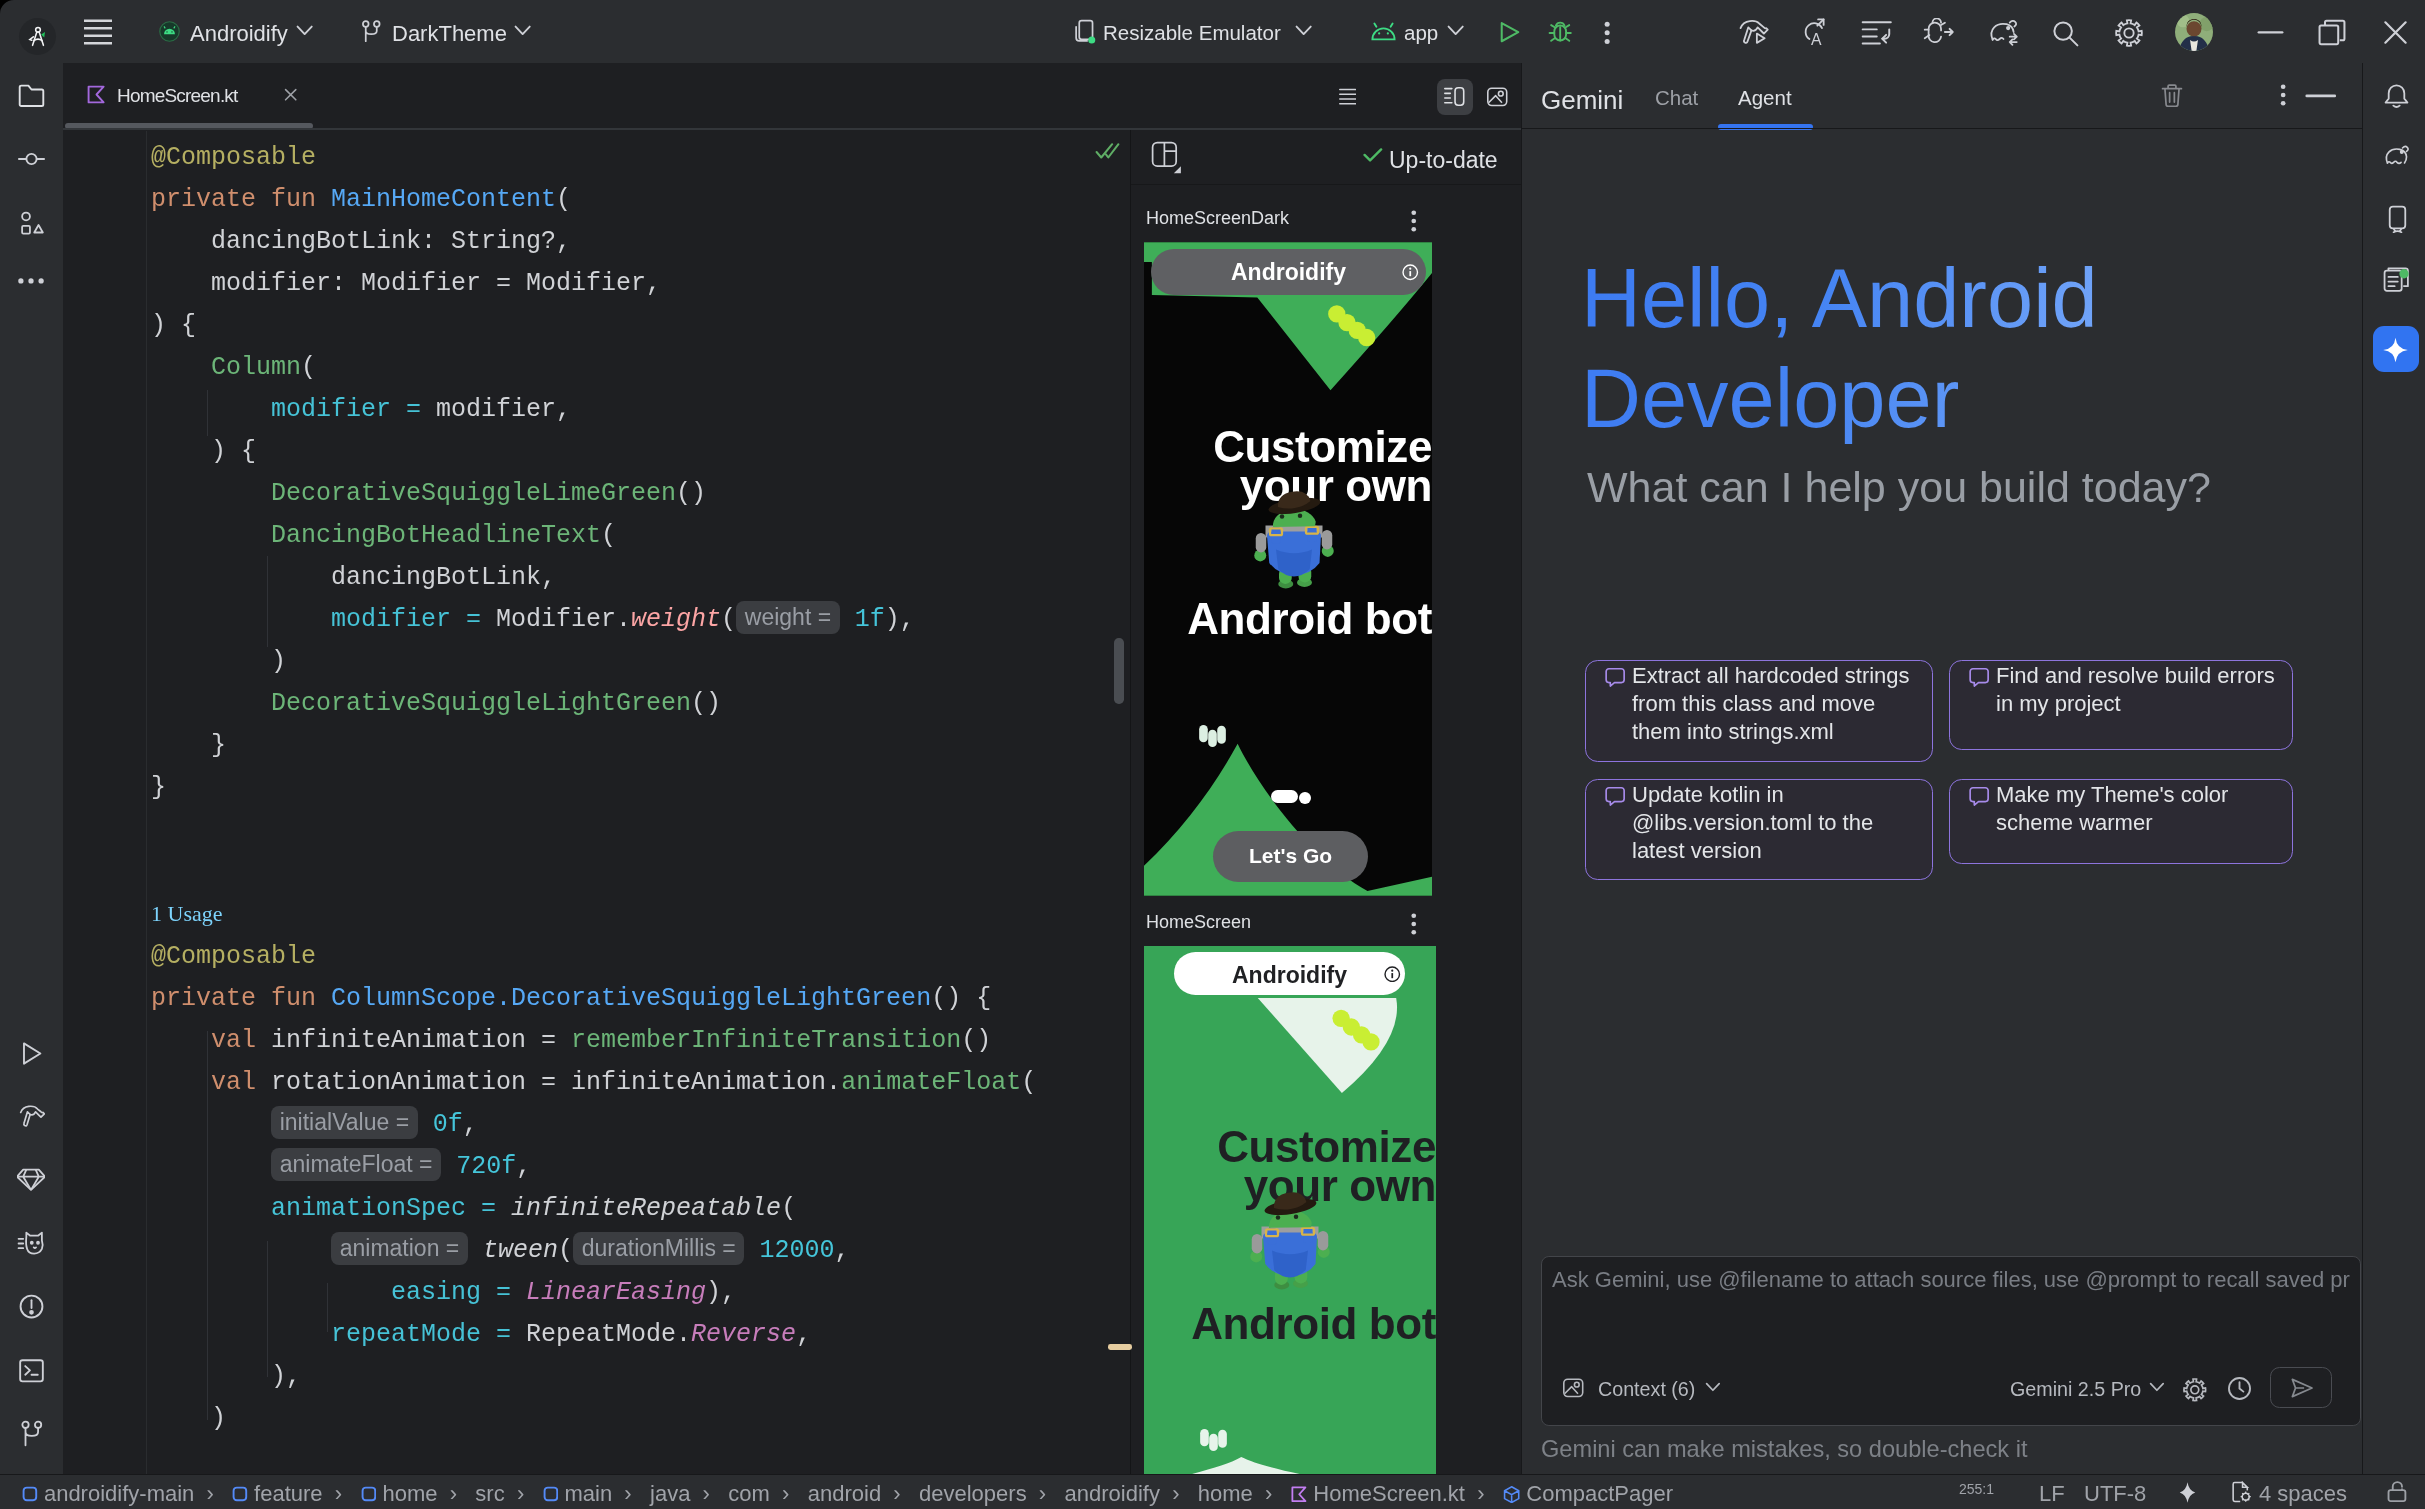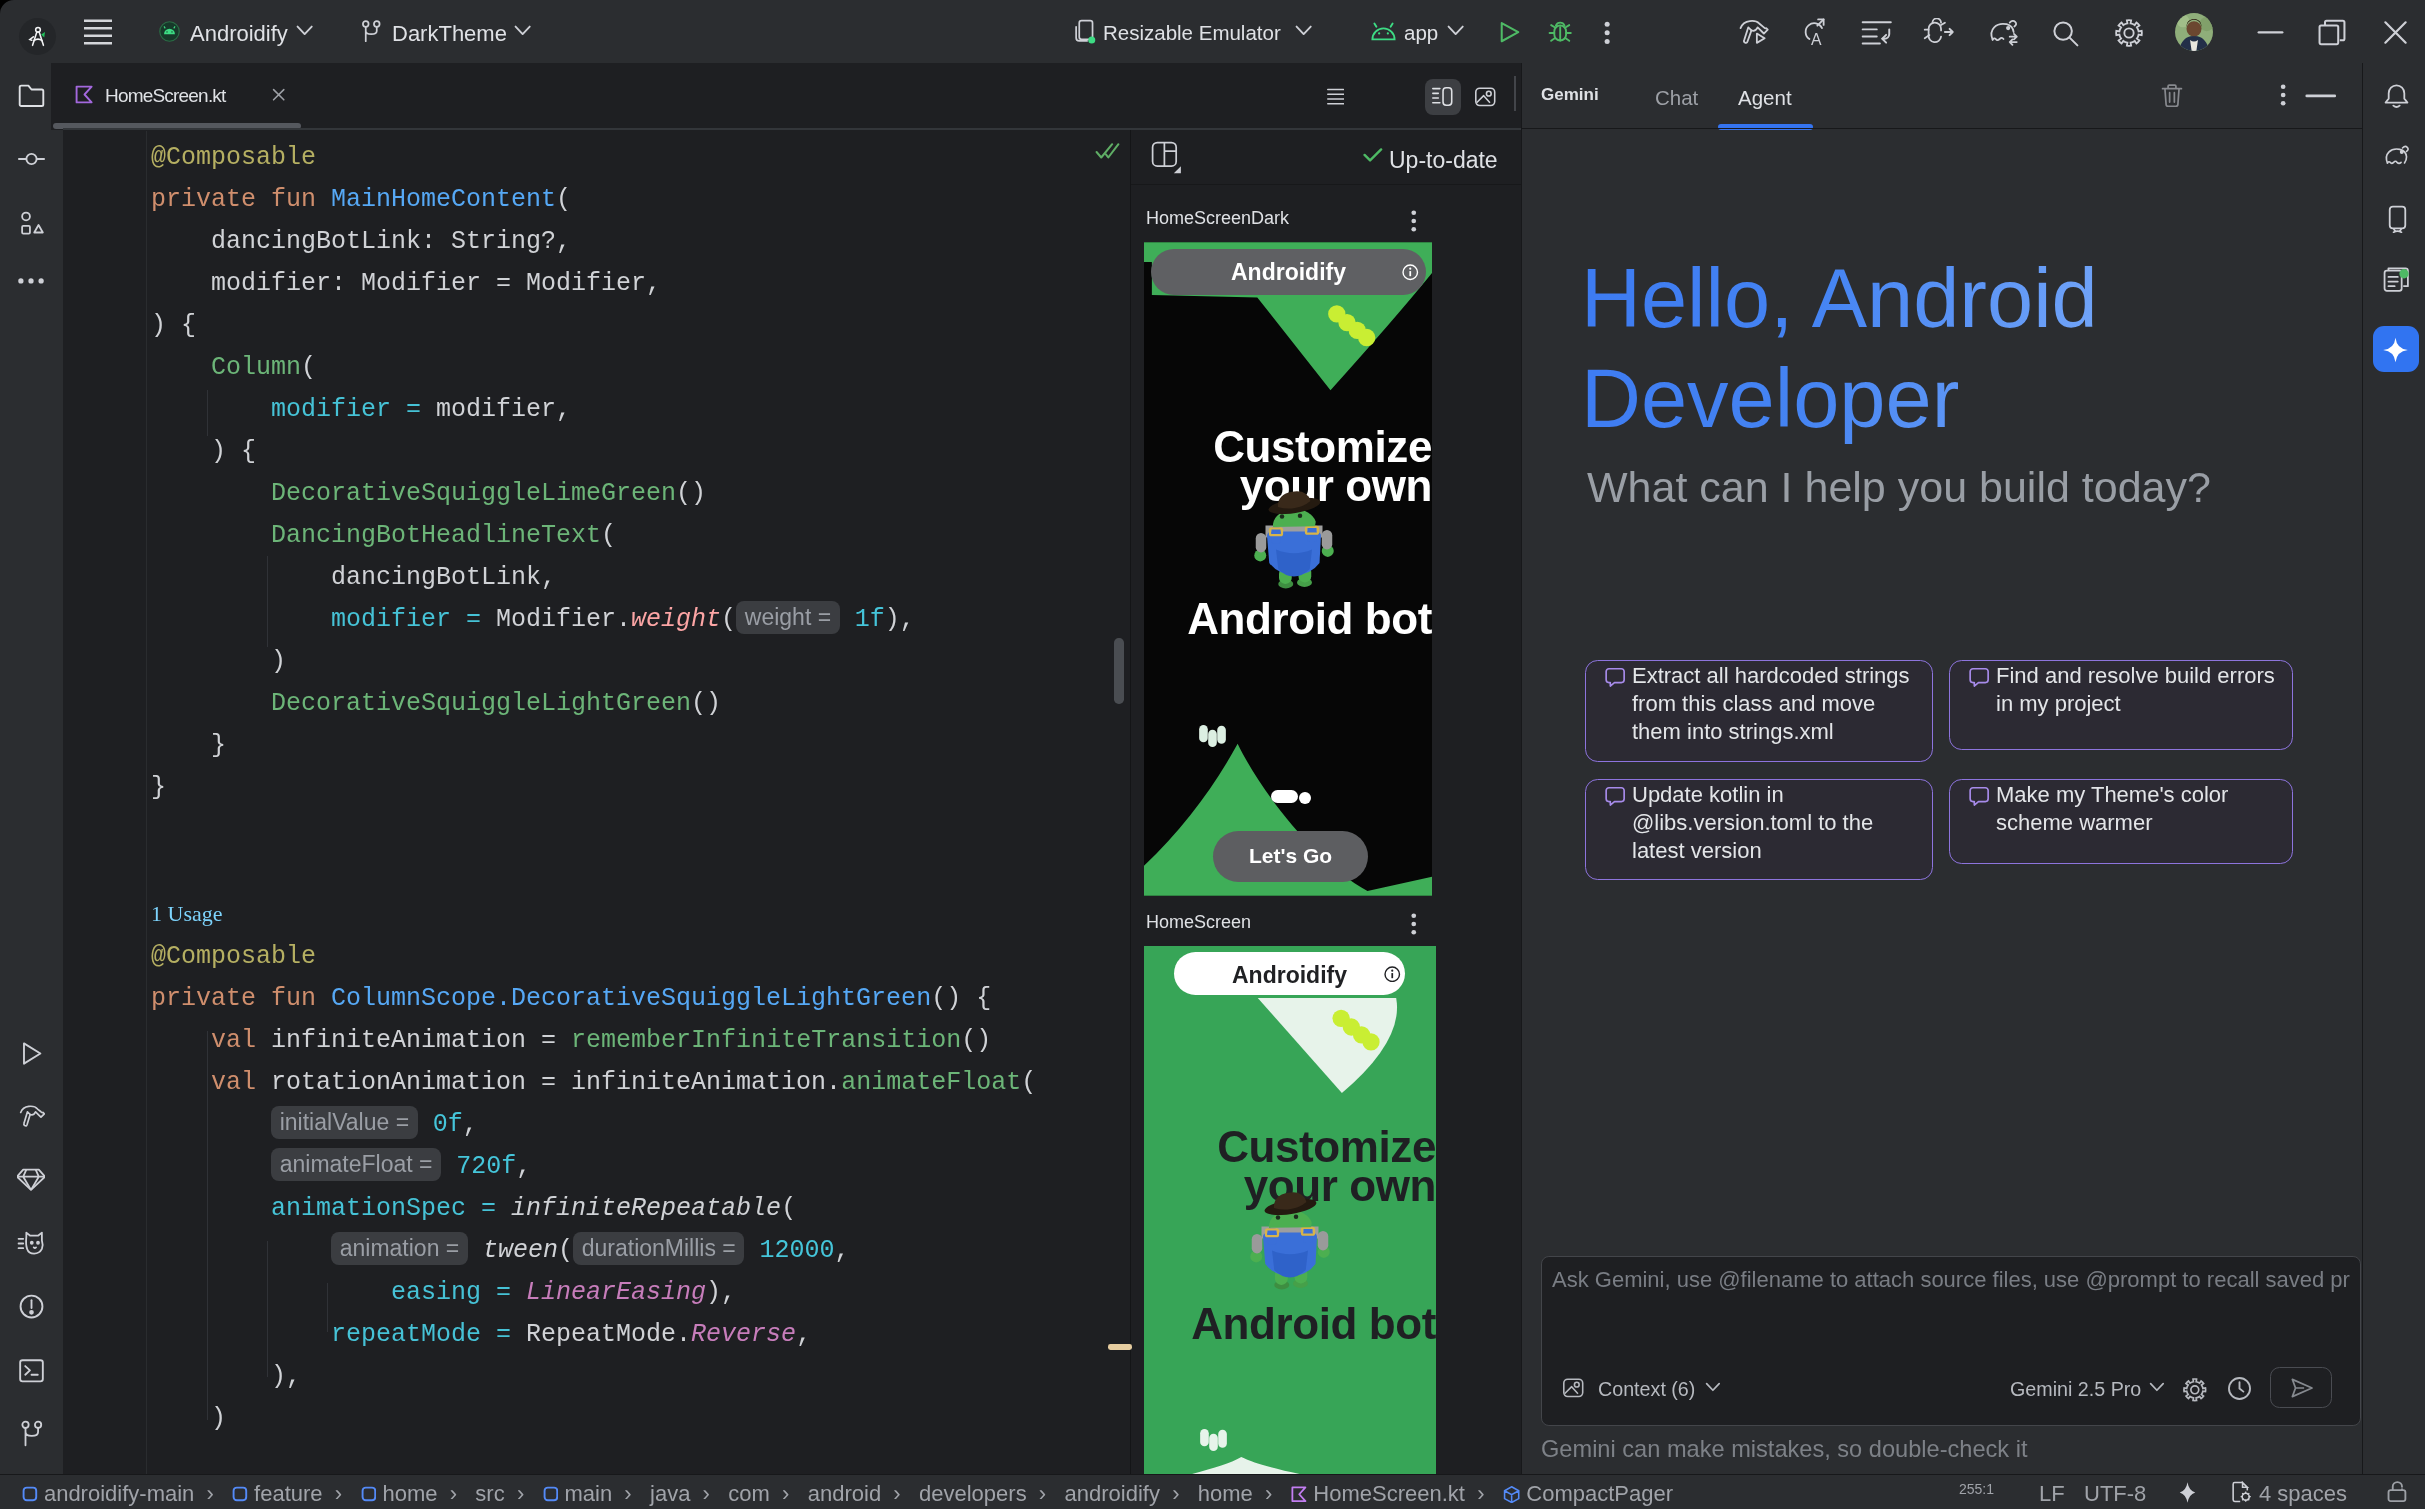--- a/index.html
+++ b/index.html
@@ -2,21 +2,21 @@
 <html style="font-size:12.6px"><head>
 <meta charset="utf-8">
 <style>
 *{margin:0;padding:0;box-sizing:border-box}
 html,body{width:2426px;height:1510px;background:#1e1f22;font-family:"Liberation Sans",sans-serif;overflow:hidden;position:relative}
 .abs{position:absolute}
 svg{display:block}
 
 #toolbar{left:0;top:0;width:2426px;height:63px;background:#2b2d30}
 #leftbar{left:0;top:63px;width:63px;height:1411px;background:#2b2d30}
-#tabrow{left:51px;top:63px;width:1458px;height:67px;background:#1e1f22}
+#tabrow{left:63px;top:63px;width:1458px;height:67px;background:#1e1f22}
 #editor{left:63px;top:130px;width:1067px;height:1344px;background:#1e1f22}
 #preview{left:1130px;top:130px;width:391px;height:1344px;background:#1e1f22;border-left:0.8px solid #141517}
 #gempanel{left:1521px;top:63px;width:841px;height:1411px;background:#2b2d30;border-left:0.8px solid #17181a}
 #rightbar{left:2362px;top:63px;width:64px;height:1411px;background:#2b2d30;border-left:0.8px solid #17181a}
 #statusbar{left:0;top:1474px;width:2426px;height:35px;background:#2b2d30;border-top:0.8px solid #17181a}
 
 #code{left:151px;top:137px;font-family:"Liberation Mono",monospace;font-size:25px;line-height:42px;white-space:pre;color:#d0d2d6}
 .kw{color:#cf8e6d}
 .ann{color:#b5af62}
 .fn{color:#56a8f5}
@@ -402,21 +402,21 @@
       <rect x="0" y="0" width="11" height="22" rx="5.5"></rect>
       <rect x="11.5" y="6" width="11" height="22" rx="5.5"></rect>
       <rect x="23" y="1" width="11" height="23" rx="5.5"></rect>
     </svg>
  <svg class="abs" style="left:47px;top:511px" width="110" height="17.3" viewBox="0 0 140 22">
       <path d="M0,22 C30,14 50,8 64,0 C80,8 110,16 140,22 Z" fill="#e7f3ea"></path>
     </svg>
 </div>
 <div class="abs" id="gempanel"></div>
 
-<div class="abs" style="left:1541px;top:85px;font-size:17px;font-weight:bold;color:#dfe1e5">Gemini</div>
+<div class="abs" style="left:1541px;top:85px;font-size:26px;font-weight:normal;color:#dfe1e5">Gemini</div>
 <div class="abs" style="left:1655px;top:86px;font-size:20.5px;color:#9da0a6">Chat</div>
 <div class="abs" style="left:1738px;top:86px;font-size:20.5px;color:#dfe1e5">Agent</div>
 <div class="abs" style="left:1718px;top:124px;width:95px;height:5.5px;background:#3574f0;border-radius:3.2px"></div>
 <div class="abs" style="left:1522px;top:128px;width:849px;height:0.8px;background:#17181a"></div>
 <svg class="abs" style="left:2161px;top:84px" width="22" height="23.6" viewBox="0 0 28 30" fill="none" stroke="#87898e" stroke-width="2.2" stroke-linecap="round">
     <path d="M2 6 H26 M9 6 V3 a1.5 1.5 0 0 1 1.5-1.5 h7 A1.5 1.5 0 0 1 19 3 v3 M5 6 l1.5 20 a2.5 2.5 0 0 0 2.5 2.3 h10 a2.5 2.5 0 0 0 2.5-2.3 L23 6"></path>
     <path d="M11 11 v12 M17 11 v12"></path>
   </svg>
 <svg class="abs" style="left:2280px;top:84px" width="6.3" height="22" viewBox="0 0 8 28" fill="#ced0d6">
     <circle cx="4" cy="3.5" r="3"></circle>

